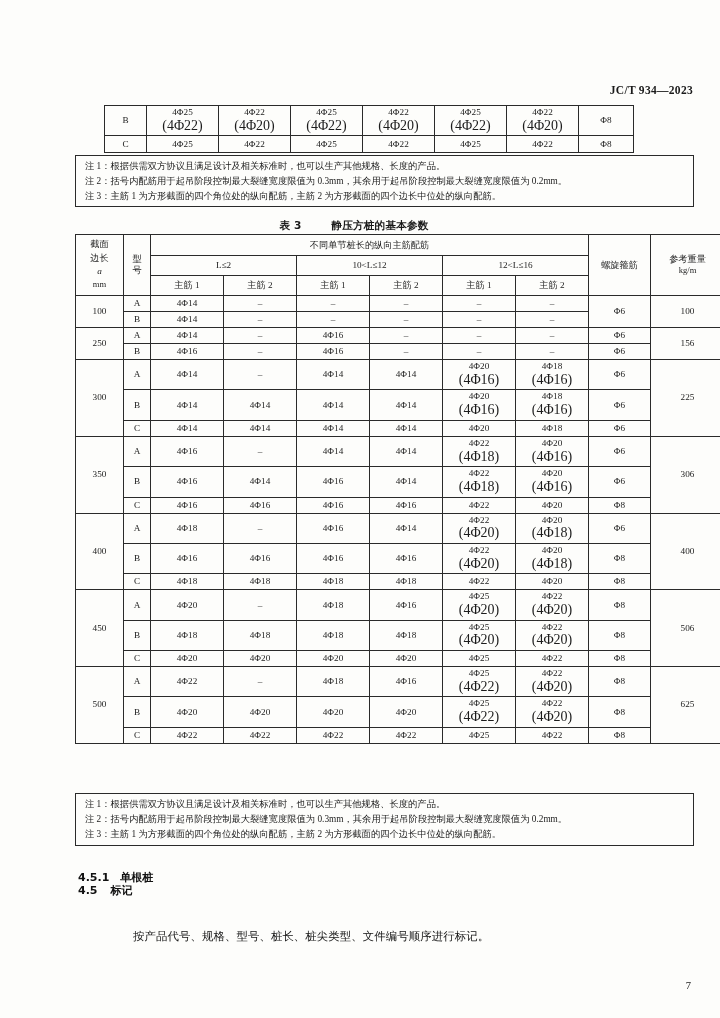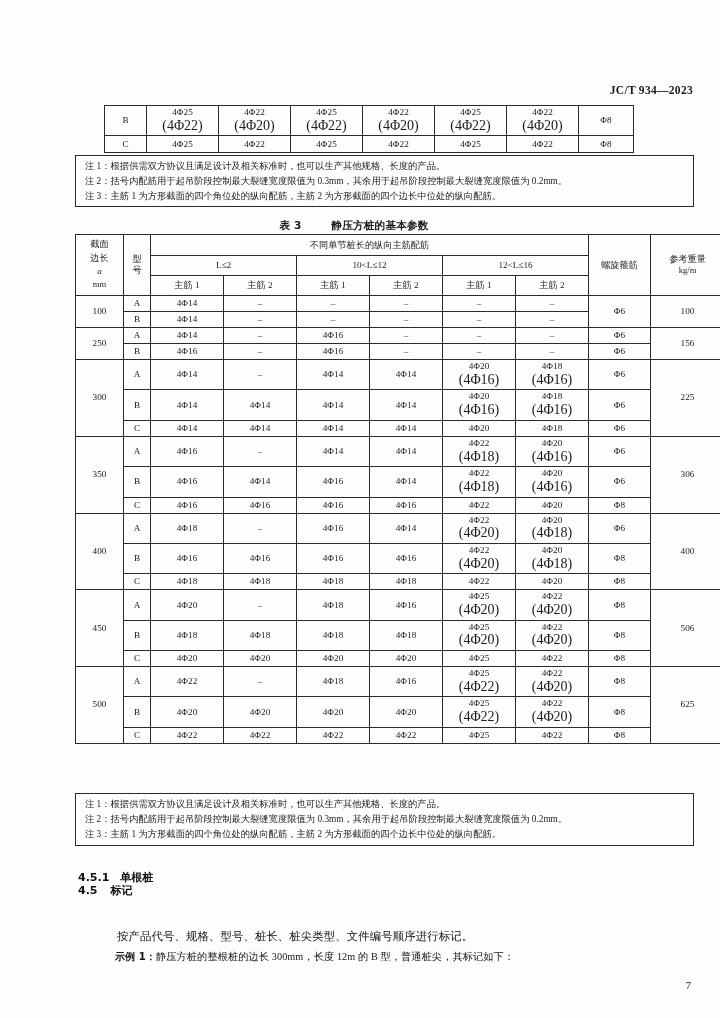--- a/index.html
+++ b/index.html
@@ -121,21 +121,21 @@
   .sec .num45{ margin-right:13px; }
   .sec .num451{ margin-right:11px; }
 
   .para{
     position:absolute;
     font-size:11.4px;
     font-family:"Liberation Serif","DejaVu Serif",serif;
     color:#141414;
     letter-spacing:.1px;
   }
-  .para-1{ left:117px; top:929px; }
+  .para-1{ left:133px; top:929px; }
   .para-2{ left:115px; top:950px; font-size:10.2px; }
   .para-2 .b{ font-weight:700; font-family:"DejaVu Sans","Liberation Sans",sans-serif; font-size:10px;}
 
   .page-num{
     position:absolute;
     right:29px; bottom:27px;
     font-size:10.5px;
     font-family:"Liberation Serif",serif;
   }
 </style>
@@ -455,19 +455,16 @@
   <div class="sec sec-45">
     <span class="lbl num45">4.5</span><span class="lbl">标记</span>
   </div>
 
   <div class="sec sec-451">
     <span class="lbl num451">4.5.1</span><span class="lbl">单根桩</span>
   </div>
 
   <div class="para para-1">按产品代号、规格、型号、桩长、桩尖类型、文件编号顺序进行标记。</div>
 
-  <div class="para para-2">
-    <span class="b">示例 1：</span><span>静压方桩的整根桩的边长 300mm，长度 12m 的 B 型，普通桩尖，其标记如下：</span>
-  </div>
 
   <div class="page-num">7</div>
 
 </div>
 
 </body></html>

